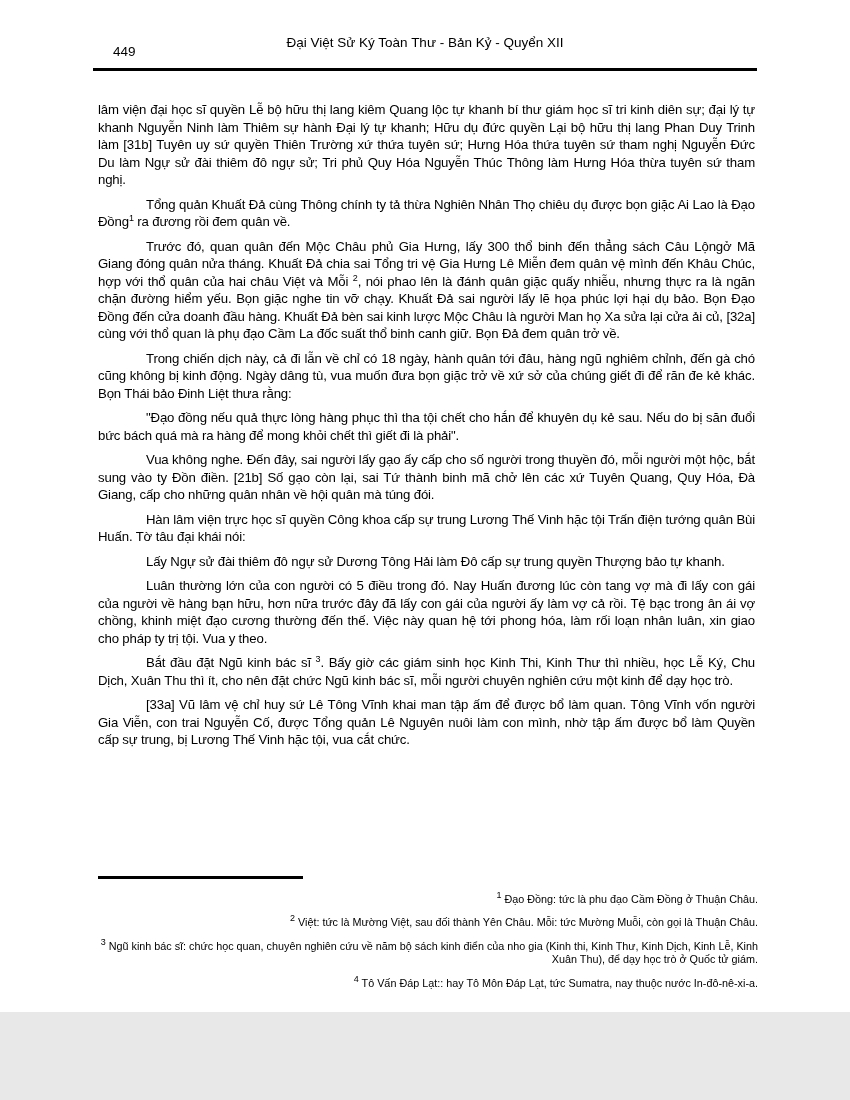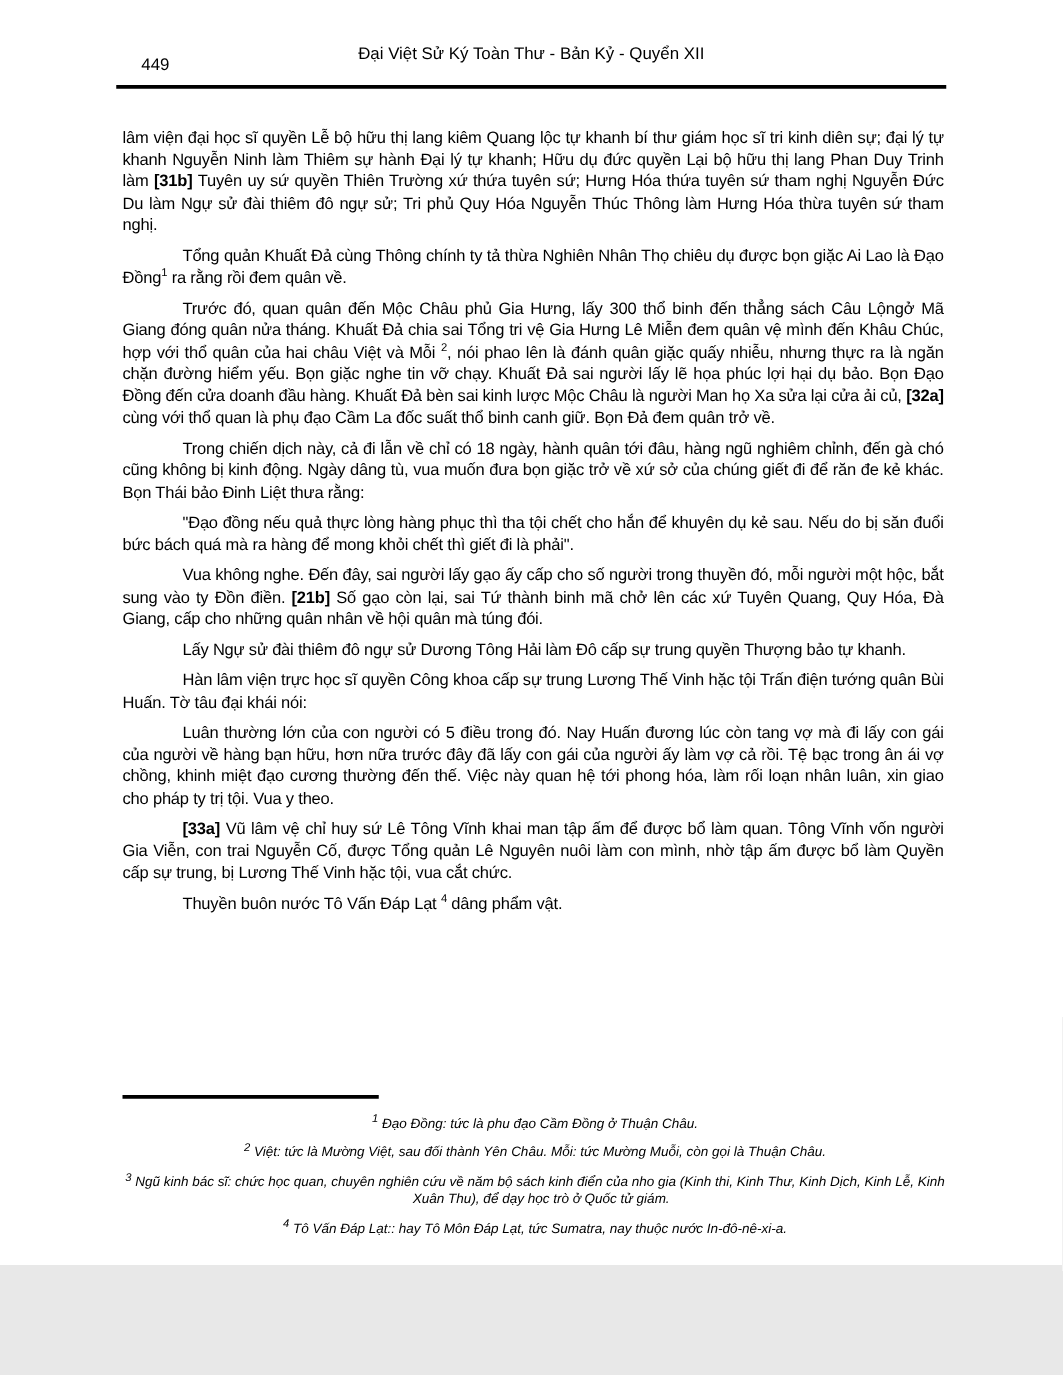--- a/index.html
+++ b/index.html
@@ -30,63 +30,62 @@
   }
   .body-text {
     margin:30px 95px 0 98px;
     text-align:justify;
     font-size:13.2px;
     line-height:17.5px;
     letter-spacing:-0.15px;
   }
   .para { margin:0 0 7px 0; text-indent:48px; }
   .para.noindent { text-indent:0; }
-  .para strong { font-weight:700;margin-top:42px; }
+  .para strong { font-weight:400;margin-top:42px; }
   sup { font-size:9px; line-height:0; vertical-align:super; }
   .footnote-section {
     position:absolute;
     left:98px; top:876px;
     width:660px;
   }
   .footnote-separator {
     width:205px; height:0;
     border-top:3px solid #000;
     margin-bottom:14px;
   }
   .footnote {
     font-size:10.8px;
     line-height:13.4px;
     margin-bottom:10px;
     text-indent:-10px;
     padding-left:10px;
-    text-align:center;
-    font-style:italic;
+    text-align:right;
   }
 </style>
 </head>
 <body>
 
 <div class="page">
   <div class="header">
     <span class="page-number">449</span>
     <span class="doc-title">Đại Việt Sử Ký Toàn Thư - Bản Kỷ - Quyển XII</span>
   </div>
 
   <div class="body-text">
       <p class="para noindent"><span>lâm viện đại học sĩ quyền Lễ bộ hữu thị lang kiêm Quang lộc tự khanh bí thư giám học sĩ tri kinh diên sự; đại lý tự khanh Nguyễn Ninh làm Thiêm sự hành Đại lý tự khanh; Hữu dụ đức quyền Lại bộ hữu thị lang Phan Duy Trinh làm </span><strong>[31b]</strong><span> Tuyên uy sứ quyền Thiên Trường xứ thứa tuyên sứ; Hưng Hóa thứa tuyên sứ tham nghị Nguyễn Đức Du làm Ngự sử đài thiêm đô ngự sử; Tri phủ Quy Hóa Nguyễn Thúc Thông làm Hưng Hóa thừa tuyên sứ tham nghị.</span></p>
-      <p class="para"><span>Tổng quản Khuất Đả cùng Thông chính ty tả thừa Nghiên Nhân Thọ chiêu dụ được bọn giặc Ai Lao là Đạo Đồng</span><sup>1</sup><span> ra rằng rồi đem quân về.</span></p>
+      <p class="para"><span>Tổng quản Khuất Đả cùng Thông chính ty tả thừa Nghiên Nhân Thọ chiêu dụ được bọn giặc Ai Lao là Đạo Đồng</span><sup>1</sup><span> ra đương rồi đem quân về.</span></p>
       <p class="para"><span>Trước đó, quan quân đến Mộc Châu phủ Gia Hưng, lấy 300 thổ binh đến thẳng sách Câu Lộngở Mã Giang đóng quân nửa tháng. Khuất Đả chia sai Tổng tri vệ Gia Hưng Lê Miễn đem quân vệ mình đến Khâu Chúc, hợp với thổ quân của hai châu Việt và Mỗi </span><sup>2</sup><span>, nói phao lên là đánh quân giặc quấy nhiễu, nhưng thực ra là ngăn chặn đường hiểm yếu. Bọn giặc nghe tin vỡ chạy. Khuất Đả sai người lấy lẽ họa phúc lợi hại dụ bảo. Bọn Đạo Đồng đến cửa doanh đầu hàng. Khuất Đả bèn sai kinh lược Mộc Châu là người Man họ Xa sửa lại cửa ải củ, </span><strong>[32a]</strong><span> cùng với thổ quan là phụ đạo Cầm La đốc suất thổ binh canh giữ. Bọn Đả đem quân trở về.</span></p>
       <p class="para"><span>Trong chiến dịch này, cả đi lẫn về chỉ có 18 ngày, hành quân tới đâu, hàng ngũ nghiêm chỉnh, đến gà chó cũng không bị kinh động. Ngày dâng tù, vua muốn đưa bọn giặc trở về xứ sở của chúng giết đi để răn đe kẻ khác. Bọn Thái bảo Đinh Liệt thưa rằng:</span></p>
       <p class="para"><span>"Đạo đồng nếu quả thực lòng hàng phục thì tha tội chết cho hắn để khuyên dụ kẻ sau. Nếu do bị săn đuổi bức bách quá mà ra hàng để mong khỏi chết thì giết đi là phải".</span></p>
       <p class="para"><span>Vua không nghe. Đến đây, sai người lấy gạo ấy cấp cho số người trong thuyền đó, mỗi người một hộc, bắt sung vào ty Đồn điền. </span><strong>[21b]</strong><span> Số gạo còn lại, sai Tứ thành binh mã chở lên các xứ Tuyên Quang, Quy Hóa, Đà Giang, cấp cho những quân nhân về hội quân mà túng đói.</span></p>
+      <p class="para"><span>Hàn lâm viện trực học sĩ quyền Công khoa cấp sự trung Lương Thế Vinh hặc tội Trấn điện tướng quân Bùi Huấn. Tờ tâu đại khái nói:</span></p>
       <p class="para"><span>Lấy Ngự sử đài thiêm đô ngự sử Dương Tông Hải làm Đô cấp sự trung quyền Thượng bảo tự khanh.</span></p>
-      <p class="para"><span>Hàn lâm viện trực học sĩ quyền Công khoa cấp sự trung Lương Thế Vinh hặc tội Trấn điện tướng quân Bùi Huấn. Tờ tâu đại khái nói:</span></p>
       <p class="para"><span>Luân thường lớn của con người có 5 điều trong đó. Nay Huấn đương lúc còn tang vợ mà đi lấy con gái của người về hàng bạn hữu, hơn nữa trước đây đã lấy con gái của người ấy làm vợ cả rồi. Tệ bạc trong ân ái vợ chồng, khinh miệt đạo cương thường đến thế. Việc này quan hệ tới phong hóa, làm rối loạn nhân luân, xin giao cho pháp ty trị tội. Vua y theo.</span></p>
+      <p class="para"><span>Bắt đầu đặt Ngũ kinh bác sĩ </span><sup>3</sup><span>. Bấy giờ các giám sinh học Kinh Thi, Kinh Thư thì nhiều, học Lễ Ký, Chu Dịch, Xuân Thu thì ít, cho nên đặt chức Ngũ kinh bác sĩ, mỗi người chuyên nghiên cứu một kinh để dạy học trò.</span></p>
       <p class="para"><strong>[33a]</strong><span> Vũ lâm vệ chỉ huy sứ Lê Tông Vĩnh khai man tập ấm để được bổ làm quan. Tông Vĩnh vốn người Gia Viễn, con trai Nguyễn Cố, được Tổng quản Lê Nguyên nuôi làm con mình, nhờ tập ấm được bổ làm Quyền cấp sự trung, bị Lương Thế Vinh hặc tội, vua cắt chức.</span></p>
-      <p class="para"><span>Thuyền buôn nước Tô Vấn Đáp Lạt </span><sup>4</sup><span> dâng phẩm vật.</span></p>
     </div>
 
   <div class="footnote-section">
     <div class="footnote-separator"></div>
     <div>
         <div class="footnote"><sup>1</sup><span> Đạo Đồng: tức là phu đạo Cầm Đồng ở Thuận Châu.</span></div>
         <div class="footnote"><sup>2</sup><span> Việt: tức là Mường Việt, sau đối thành Yên Châu. Mỗi: tức Mường Muỗi, còn  gọi là Thuận Châu.</span></div>
         <div class="footnote"><sup>3</sup><span> Ngũ kinh bác sĩ: chức học quan, chuyên nghiên cứu về năm bộ sách kinh điển của nho gia (Kinh thi, Kinh Thư, Kinh Dịch, Kinh Lễ, Kinh Xuân Thu), để dạy học trò ở Quốc tử giám.</span></div>
         <div class="footnote"><sup>4</sup><span> Tô Vấn  Đáp Lạt:: hay Tô Môn Đáp Lạt, tức Sumatra, nay thuộc nước In-đô-nê-xi-a.</span></div>
       </div>

